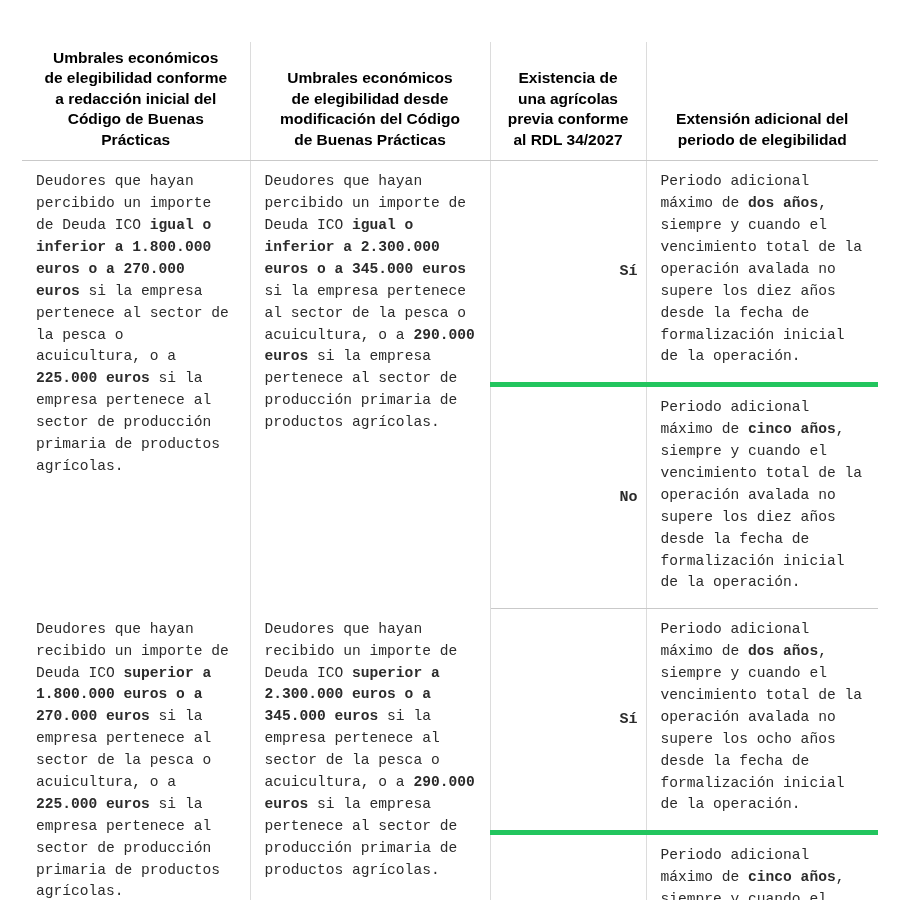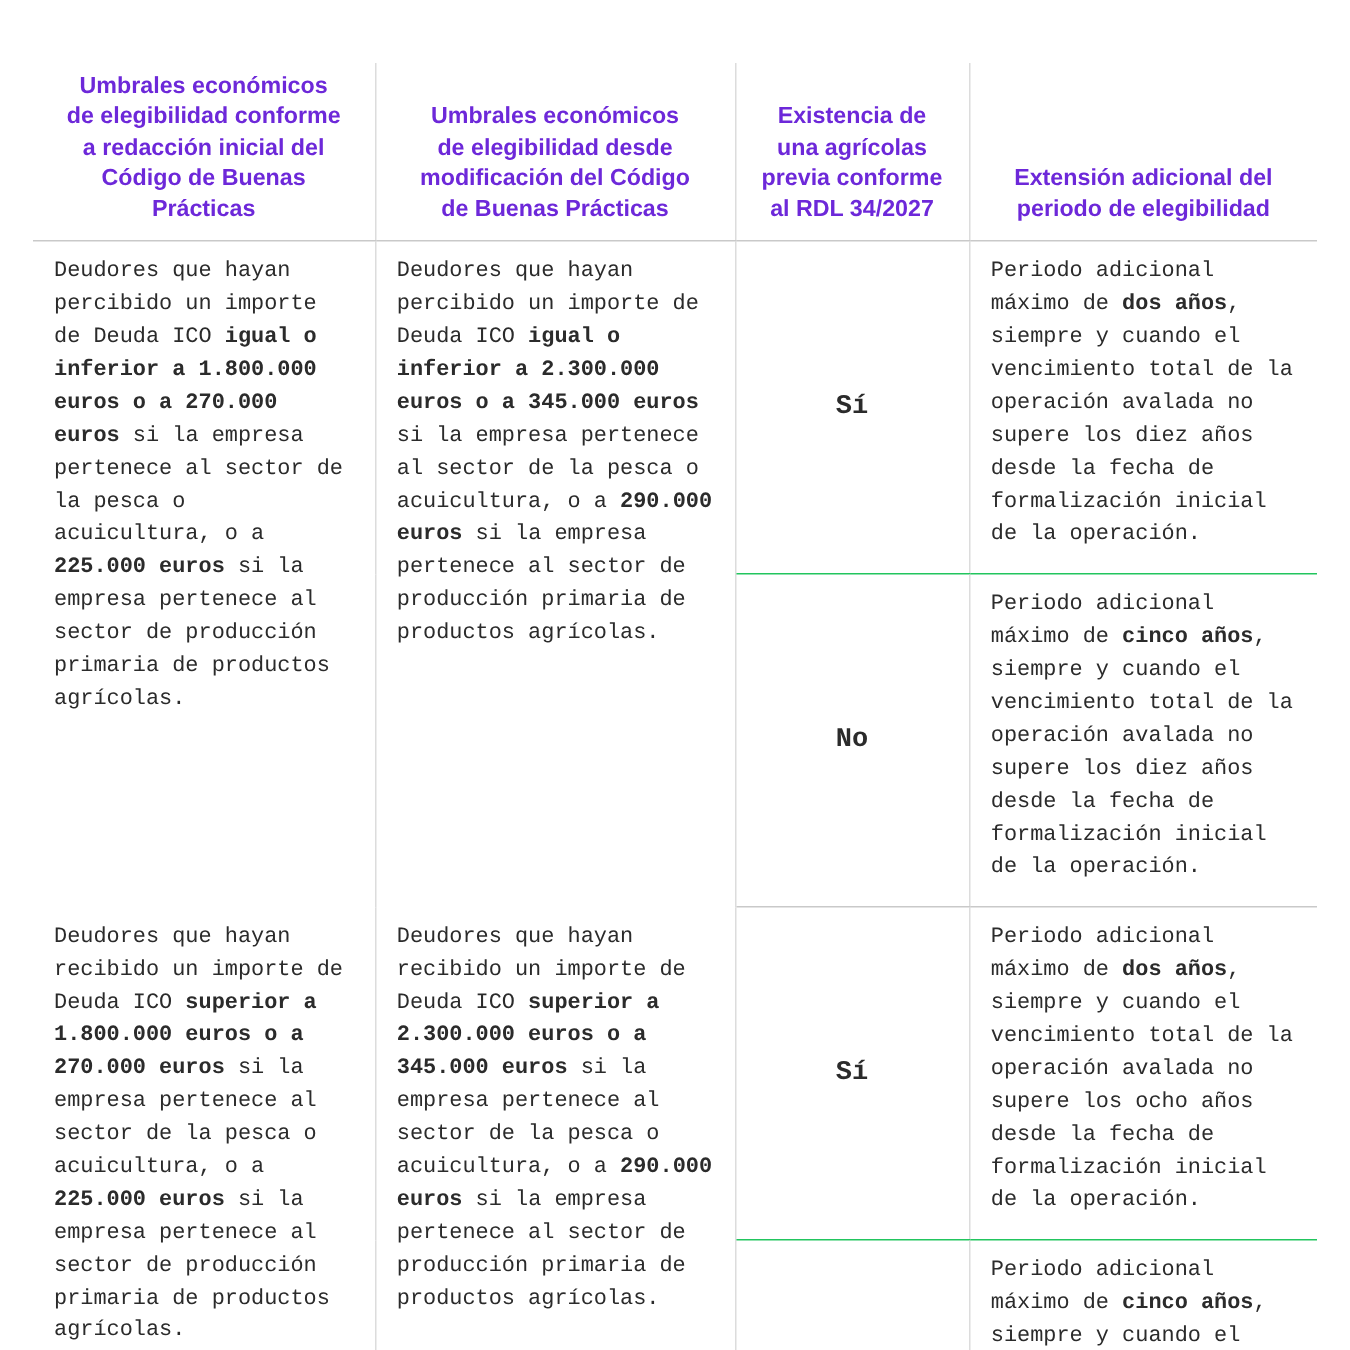--- a/index.html
+++ b/index.html
@@ -36,21 +36,21 @@
     table-layout: fixed;
   }
 
   table.cbp-table col.c1 { width: 228px; }
   table.cbp-table col.c2 { width: 240px; }
   table.cbp-table col.c3 { width: 156px; }
   table.cbp-table col.c4 { width: 232px; }
 
   
   thead th {
-    color: #6d28d9;
+    color: #000000;
     font-weight: bold;
     font-size: 15.5px;
     line-height: 1.32;
     text-align: center;
     vertical-align: bottom;
     padding: 6px 12px 10px 12px;
     border-bottom: 1px solid #c9c9c9;
     border-right: 1px solid #dcdcdc;
     background: #ffffff;
   }
@@ -65,35 +65,35 @@
     padding: 10px 14px 14px 14px;
     border-right: 1px solid #dcdcdc;
     background: #ffffff;
     font-family: Liberation Mono, monospace;
   }
   tbody td.last { border-right: none; }
 
   tbody td.desc { }
 
   tbody td.prev {
-    text-align: center;
+    text-align: right;
     vertical-align: middle;
     font-weight: bold;
-    font-size: 18px;
+    font-size: 15px;
     padding: 10px 8px;
   }
 
   tbody td.ext {
     vertical-align: top;
   }
 
   
   tr.sub-first td.prev,
   tr.sub-first td.ext {
-    border-bottom: 1px solid #22c55e;
+    border-bottom: 5px solid #22c55e;
   }
 
   
   tr.row-end td {
     border-bottom: 1px solid #c9c9c9;
   }
 
   
   b { font-weight: bold; }
 </style>

